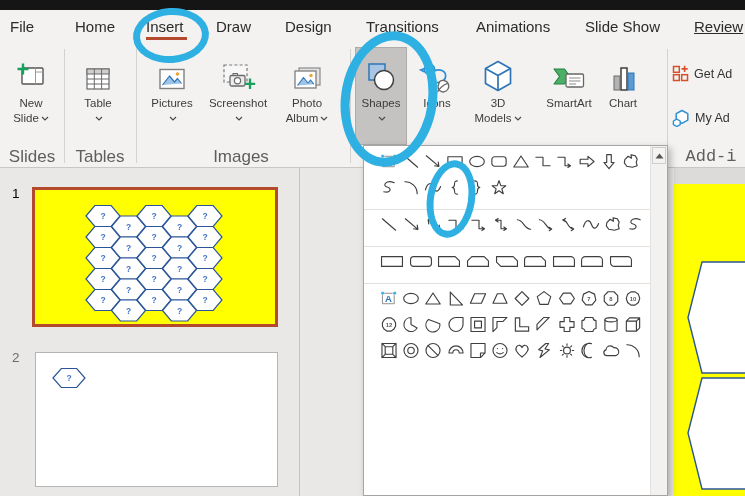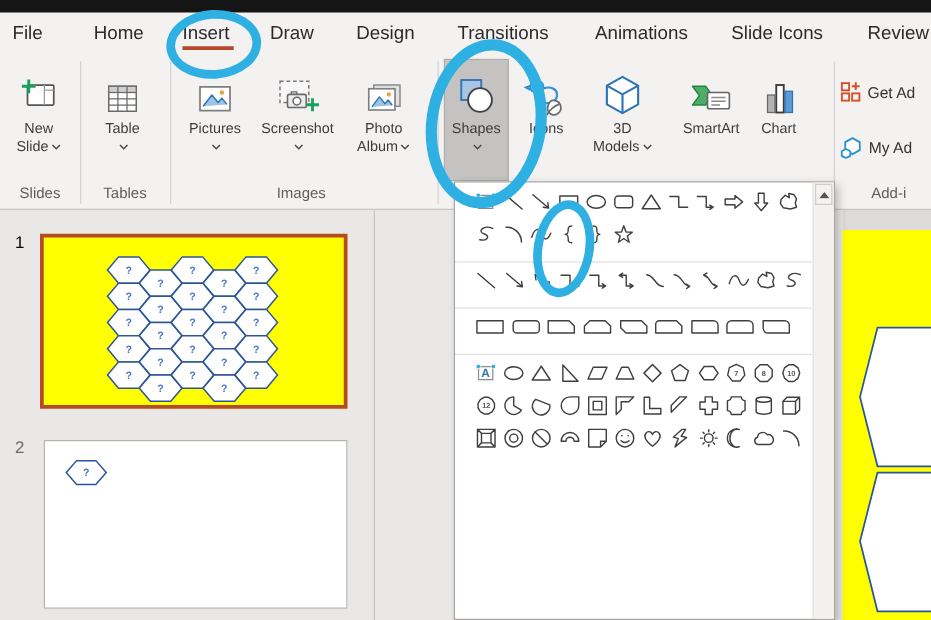--- a/index.html
+++ b/index.html
@@ -9,21 +9,21 @@
   #menubar{position:absolute;left:0;top:10px;width:745px;height:35px}
   .menu-item{position:absolute;top:8px;font-size:15px;color:#2b2b2b;white-space:nowrap}
   .menu-item .underline{position:absolute;left:0;right:-3px;bottom:-5px;height:3.5px;background:#b5492c}
   #ribbon{position:absolute;left:0;top:45px;width:745px;height:123px;border-bottom:1px solid #c9c7c5;box-sizing:border-box}
   .gsep{position:absolute;width:1px;background:#d4d2d0;top:4px;height:114px}
   .rbtn{position:absolute;top:2px;height:97px;text-align:center;color:#3c3c3c;font-size:11.5px;line-height:15px;cursor:default}
   .rbtn.pressed{background:#c5c3c1;top:2px;height:98px;box-shadow:inset 0 0 0 1px #aeaca9}
   .ricon{height:47px;display:flex;align-items:flex-end;justify-content:center;padding-bottom:2px}
   .rlab{white-space:nowrap}
   .chev{display:inline-block;margin-left:2px;vertical-align:middle}
-  .glabel{position:absolute;top:102px;font-size:12px;color:#605e5c;transform:translateX(-50%);white-space:nowrap}
+  .glabel{position:absolute;top:102px;font-size:17px;color:#605e5c;transform:translateX(-50%);white-space:nowrap}
   .addin-btn{position:absolute;display:flex;align-items:center;gap:5px;font-size:12.5px;color:#333;white-space:nowrap}
   #work-area{position:absolute;left:0;top:168px;width:745px;height:328px;background:#e9e8e7}
   #panel-divider{position:absolute;left:299px;top:168px;width:1px;height:328px;background:#c6c4c2}
   .slide-num{position:absolute;font-size:13.5px}
   #thumb1{position:absolute;left:32px;top:187px;width:246px;height:140px;background:#ffff00;border:3px solid #b5492c;box-sizing:border-box}
   #thumb2{position:absolute;left:35px;top:352px;width:243px;height:135px;background:#fff;border:1px solid #b7b5b4;box-sizing:border-box}
   #canvas-strip{position:absolute;left:674px;top:168px;width:71px;height:16px;background:#dcdbda}
   #canvas{position:absolute;left:674px;top:184px;width:71px;height:312px;background:#ffff00}
   #dropdown{position:absolute;left:363px;top:145px;width:305px;height:351px;background:#fff;
             border:1px solid #a7a5a3;box-shadow:3px 3px 7px rgba(0,0,0,.25);z-index:5;box-sizing:border-box}
@@ -46,22 +46,22 @@
 <div id="stage">
   <div id="titlebar"></div>
   <div id="menubar">
       <div class="menu-item" style="left: 10px;">File</div>
       <div class="menu-item" style="left: 75px;">Home</div>
       <div class="menu-item" style="left: 146px;">Insert<div class="underline"></div></div>
       <div class="menu-item" style="left: 216px;">Draw</div>
       <div class="menu-item" style="left: 285px;">Design</div>
       <div class="menu-item" style="left: 366px;">Transitions</div>
       <div class="menu-item" style="left: 476px;">Animations</div>
-      <div class="menu-item" style="left: 585px;">Slide Icons</div>
-      <div class="menu-item" style="left: 694px;">Review</div>
+      <div class="menu-item" style="left: 585px;">Slide Show</div>
+      <div class="menu-item" style="left: 694px; text-decoration: underline;">Review</div>
     </div>
 
   <div id="ribbon">
     <div class="gsep" style="left:64px"></div>
     <div class="gsep" style="left:136px"></div>
     <div class="gsep" style="left:350px"></div>
     <div class="gsep" style="left:667px"></div>
     <div id="ribbon-buttons">
         <div class="rbtn" style="left: 6px; width: 50px;">
           <div class="ricon">
@@ -187,21 +187,21 @@
             </svg>
           </div>
           <div class="rlab">Chart</div>
           <div class="rlab"></div>
         </div>
       </div>
     <div id="ribbon-group-labels">
         <div class="glabel" style="left: 32px;">Slides</div>
         <div class="glabel" style="left: 100px;">Tables</div>
         <div class="glabel" style="left: 241px;">Images</div>
-        <div class="glabel" style="left: 711px;">Add-i</div>
+        <div class="glabel" style="left: 711px; font-family: Liberation Mono, monospace;">Add-i</div>
       </div>
     <div id="ribbon-addins">
         <div class="addin-btn" style="left: 672px; top: 20px;">
           <span style="display: flex;">
             <svg width="17" height="17" viewBox="0 0 17 17">
               <rect x="1.5" y="1.5" width="5.8" height="5.8" fill="none" stroke="#d6502a" stroke-width="1.5"></rect>
               <rect x="1.5" y="9.7" width="5.8" height="5.8" fill="none" stroke="#d6502a" stroke-width="1.5"></rect>
               <rect x="9.7" y="9.7" width="5.8" height="5.8" fill="none" stroke="#d6502a" stroke-width="1.5"></rect>
               <path d="M12.6 0.8 V7 M9.5 3.9 H15.7" stroke="#d6502a" stroke-width="1.6" fill="none"></path>
             </svg>

